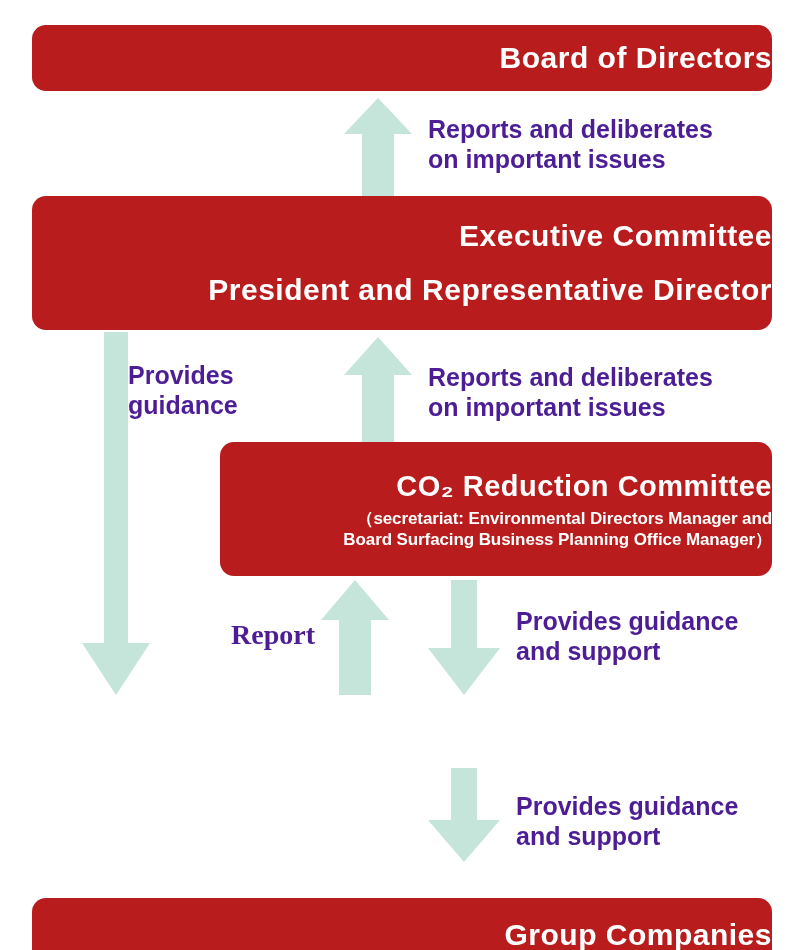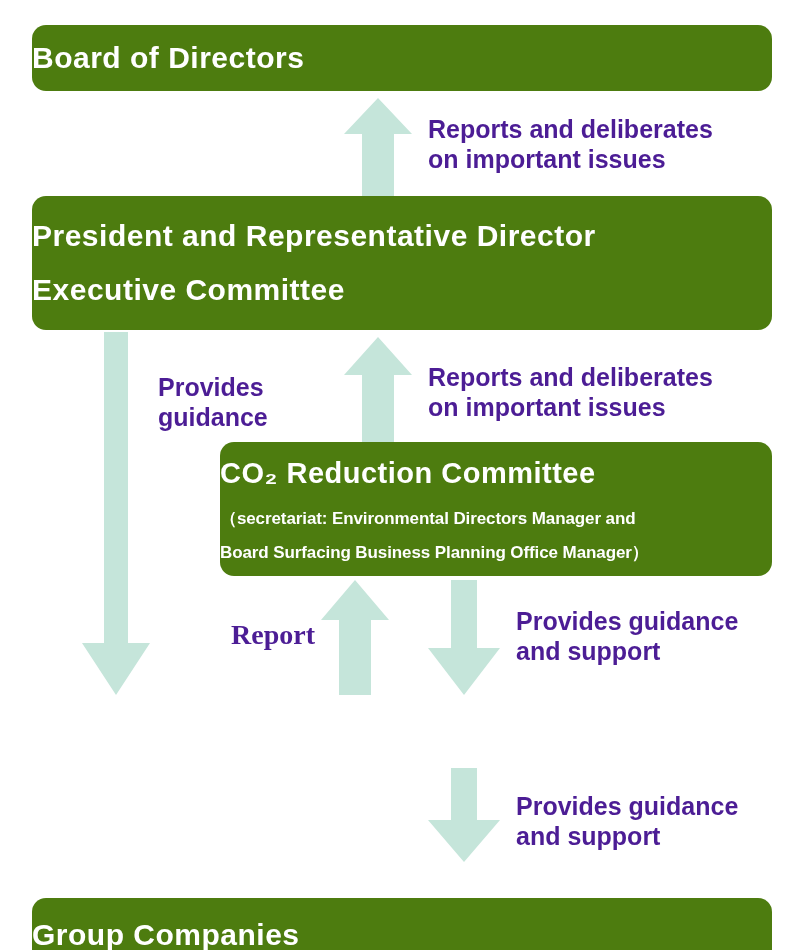--- a/index.html
+++ b/index.html
@@ -15,25 +15,25 @@
     position: relative;
     width: 800px;
     height: 950px;
     background: #ffffff;
     overflow: hidden;
   }
 
   
   .box {
     position: absolute;
-    background: #4d7c0f;
+    background: #b91c1c;
     border-radius: 14px;
     display: flex;
     flex-direction: column;
-    align-items: flex-start;
+    align-items: flex-end;
     justify-content: center;
     color: #ffffff;
     text-align: center;
     box-sizing: border-box;
   }
   .box .title {
     font-weight: bold;
     letter-spacing: 0.5px;
     line-height: 1.32;
     white-space: nowrap;
@@ -45,21 +45,21 @@
     white-space: nowrap;
   }
 
   #box-board       { left: 32px;  top: 25px;  width: 740px; height: 66px; }
   #box-board .title { font-size: 30px; }
 
   #box-president   { left: 32px;  top: 196px; width: 740px; height: 134px; }
   #box-president .title { font-size: 30px; }
   #box-president .title-line { margin: 7px 0; }
 
-  #box-committee   { left: 220px; top: 442px; width: 552px; height: 134px; gap: 13px; }
+  #box-committee   { left: 220px; top: 442px; width: 552px; height: 134px; }
   #box-committee .title    { font-size: 29px; margin-bottom: 4px; }
   #box-committee .subtitle { font-size: 17px; }
 
   #box-execution   { left: 32px;  top: 695px; width: 740px; height: 66px; }
   #box-execution .title { font-size: 29px; }
 
   #box-group       { left: 32px;  top: 862px; width: 740px; height: 73px; margin-top: 36px; }
   #box-group .title { font-size: 30px; }
 
   
@@ -78,21 +78,21 @@
   
   .label {
     position: absolute;
     color: #4c1d95;
     font-weight: bold;
     line-height: 1.2;
     white-space: pre-line;
   }
 
   #label-reports-top      { left: 428px; top: 114px; font-size: 25px; }
-  #label-provides-guidance{ left: 128px; top: 372px; font-size: 25px; padding-left: 30px; }
+  #label-provides-guidance{ left: 128px; top: 360px; font-size: 25px; }
   #label-reports-mid      { left: 428px; top: 362px; font-size: 25px; }
   #label-report           { left: 231px; top: 618px; font-size: 28px; font-family: Liberation Serif, serif; }
   #label-support-mid      { left: 516px; top: 606px; font-size: 25px; }
   #label-support-bottom   { left: 516px; top: 791px; font-size: 25px; }
 </style>
 </head>
 <body>
 
 <div id="diagram">
 
@@ -102,22 +102,22 @@
 
   <div class="arrow" id="arrow-board-up">
     <svg viewBox="0 0 68 98" preserveAspectRatio="none" aria-hidden="true">
       <polygon points="34,0 68,36 50,36 50,98 18,98 18,36 0,36" fill="#c5e5da"></polygon>
     </svg>
   </div>
   <div class="label" id="label-reports-top">Reports and deliberates
 on important issues</div>
 
   <div class="box" id="box-president">
+    <div class="title title-line">Executive Committee</div>
     <div class="title title-line">President and Representative Director</div>
-    <div class="title title-line">Executive Committee</div>
   </div>
 
   <div class="arrow" id="arrow-committee-up">
     <svg viewBox="0 0 68 105" preserveAspectRatio="none" aria-hidden="true">
       <polygon points="34,0 68,38 50,38 50,105 18,105 18,38 0,38" fill="#c5e5da"></polygon>
     </svg>
   </div>
   <div class="label" id="label-reports-mid">Reports and deliberates
 on important issues</div>
 

